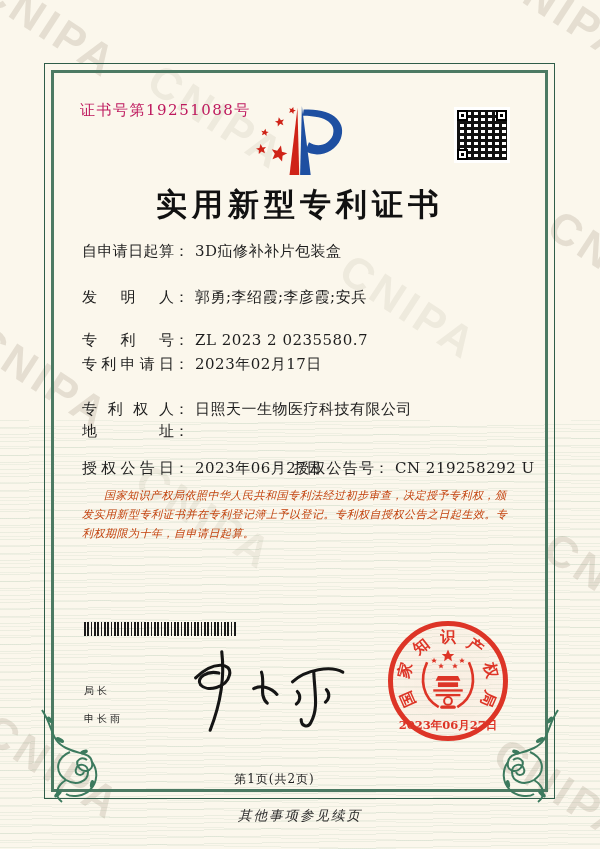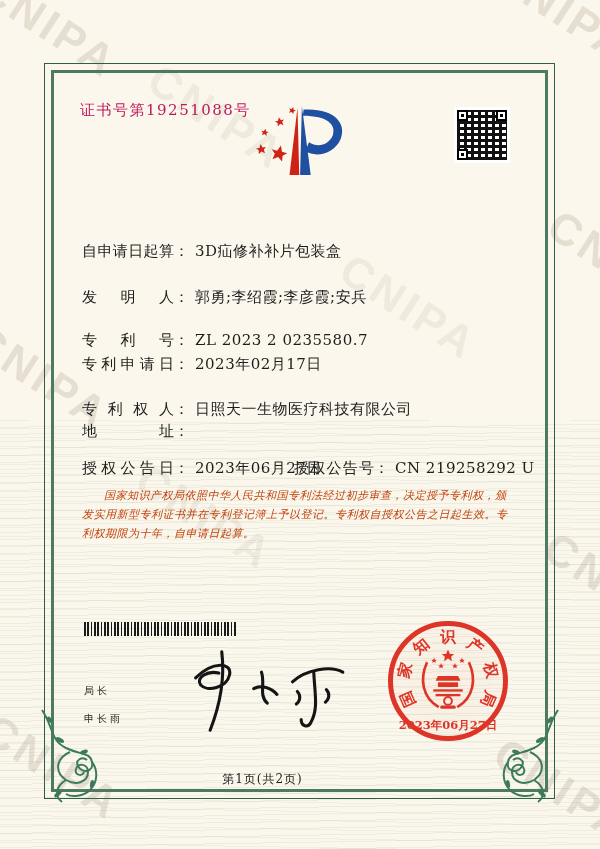--- a/index.html
+++ b/index.html
@@ -72,21 +72,21 @@
   .seal-char{position:absolute;left:50%;top:50%;width:18px;margin-left:-9px;margin-top:-9px;height:18px;
     font-size:15.5px;font-weight:700;color:#dc291b;text-align:center;line-height:18px;}
   #seal-emblem{position:absolute;left:29px;top:22px;width:62px;height:74px;}
   #seal-date{position:absolute;left:0;top:97px;width:120px;text-align:center;
     font-size:11.5px;font-weight:700;color:#dc291b;letter-spacing:0;white-space:nowrap;}
 
   .flourish{position:absolute;z-index:4;width:62px;height:96px;}
   #flourish-left{left:38px;top:708px;transform:scaleX(-1);}
   #flourish-right{left:500px;top:708px;}
 
-  #page-num{position:absolute;left:4px;top:771px;width:517px;text-align:center;
+  #page-num{position:absolute;left:16px;top:771px;width:517px;text-align:center;
     font-size:12px;color:#222;letter-spacing:1px;}
   #cont-note{position:absolute;left:0;top:807px;width:600px;text-align:center;
     font-size:13.5px;font-style:italic;color:#2b2b2b;letter-spacing:2px;}
 </style>
 </head>
 <body>
 
 <div id="page">
 
   <div id="waves"></div>
@@ -126,20 +126,21 @@
         <path d="M63,10 C97,8 112,25 105,43 C98,60 77,65 65,57 L69,47 C80,54 92,49 96,39 C100,27 90,17 62,17 Z"></path>
       </g>
     </svg>
 
     <div id="qr">
       <div class="finder f-tl"></div>
       <div class="finder f-tr"></div>
       <div class="finder f-bl"></div>
     </div>
 
+    <div id="title">实用新型专利证书</div>
 
     <div id="fields">
       <div class="fr" style="top:0">
         <span class="flabel">自申请日起算</span><span class="fcolon">：</span><span class="fval">3D疝修补补片包装盒</span>
       </div>
       <div class="fr" style="top:46px">
         <span class="flabel">发明人</span><span class="fcolon">：</span><span class="fval">郭勇;李绍霞;李彦霞;安兵</span>
       </div>
       <div class="fr" style="top:89px">
         <span class="flabel">专利号</span><span class="fcolon">：</span><span class="fval">ZL 2023 2 0235580.7</span>
@@ -241,15 +242,16 @@
       <g fill="#3c7a5e">
         <ellipse cx="50" cy="12" rx="4" ry="2" transform="rotate(-50 50 12)"></ellipse>
         <ellipse cx="40" cy="32" rx="4.5" ry="2" transform="rotate(-30 40 32)"></ellipse>
         <ellipse cx="16" cy="44" rx="4" ry="2" transform="rotate(20 16 44)"></ellipse>
         <ellipse cx="42" cy="86" rx="4.5" ry="2" transform="rotate(40 42 86)"></ellipse>
         <ellipse cx="8" cy="76" rx="4" ry="2" transform="rotate(80 8 76)"></ellipse>
       </g>
     </svg>
 
     <div id="page-num">第1页(共2页)</div>
+    <div id="cont-note">其他事项参见续页</div>
 
   </div>
 </div>
 
 </body></html>

